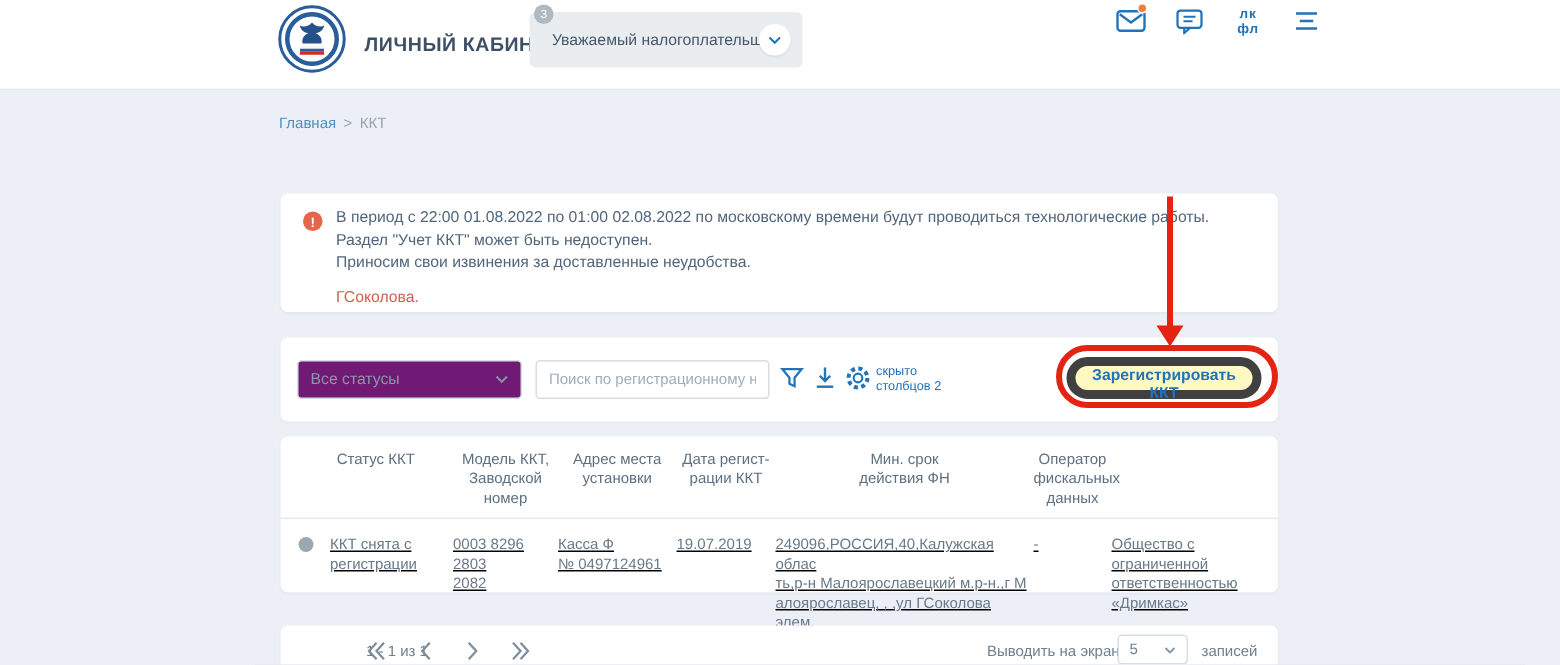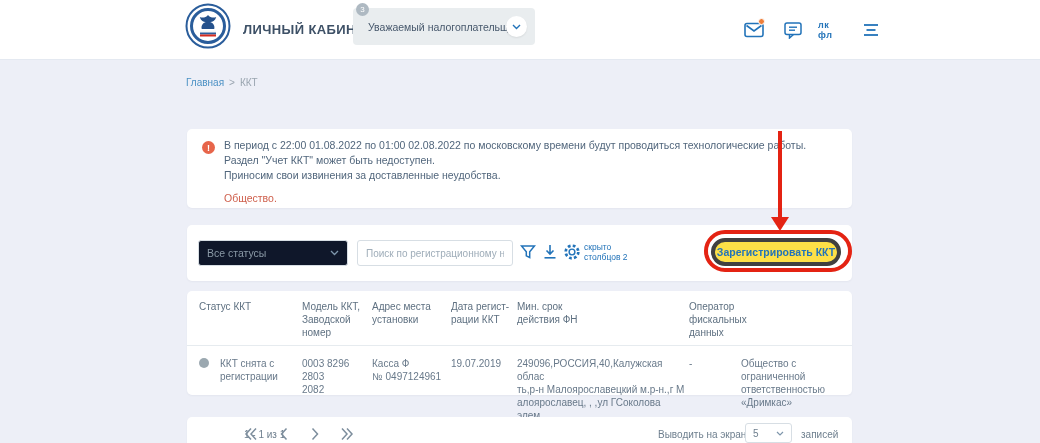--- a/index.html
+++ b/index.html
@@ -18,21 +18,21 @@
            color:#3d5066; letter-spacing:.4px; }
   .greeting-box { position:absolute; left:353px; top:8px; width:182px; height:37px;
                   background:#e9edef; border-radius:4px; cursor:pointer; }
   .greeting-text { position:absolute; left:15px; top:13px; font-size:10.5px; color:#47586c; }
   .greeting-badge { position:absolute; left:3px; top:-5px; width:13px; height:13px;
                     border-radius:50%; background:#aeb9c2; color:#fff; font-size:8px;
                     display:flex; align-items:center; justify-content:center; }
   .greeting-chevron { position:absolute; right:8px; top:8px; width:21px; height:21px;
                       border-radius:50%; background:#fff; display:flex; align-items:center;
                       justify-content:center; box-shadow:0 1px 2px rgba(0,0,0,.08); }
-  .hdr-icons { position:absolute; left:740px; top:16px; display:flex; align-items:center; gap:11px; }
+  .hdr-icons { position:absolute; left:740px; top:0; display:flex; align-items:center; gap:11px;text-align:center; }
   .hdr-icon { position:relative; width:28px; height:28px; display:flex; align-items:center;
               justify-content:center; cursor:pointer; }
   .mail-dot { position:absolute; right:3px; top:2px; width:7px; height:7px; border-radius:50%;
               background:#ef7f3a; border:1px solid #fff; }
   .lkfl { font-size:9px; font-weight:bold; color:#2273b9; letter-spacing:.5px; }
 
   
   .breadcrumb { position:absolute; left:186px; top:77px; font-size:10px; color:#9aa5b0; }
   .breadcrumb .home { color:#4a90c4; cursor:pointer; }
   .breadcrumb .sep { margin:0 5px; color:#9aa5b0; }
@@ -46,55 +46,55 @@
   .alert-card { top:129px; height:79px; }
   .alert-icon { position:absolute; left:15px; top:12px; width:13px; height:13px; border-radius:50%;
                 background:#e7654a; color:#fff; font-size:9px; font-weight:bold;
                 display:flex; align-items:center; justify-content:center; }
   .alert-text { position:absolute; left:37px; top:9px; width:612px; font-size:10.5px;
                 line-height:15px; color:#51667c; }
   .alert-link { position:absolute; left:37px; top:63px; font-size:10.5px; color:#cf604d; cursor:pointer; }
 
   
   .toolbar-card { top:225px; height:56px; }
-  .select-box { position:absolute; left:11px; top:15px; width:150px; height:26px; background:#0f172a;
+  .select-box { position:absolute; left:11px; top:15px; width:150px; height:26px; background:#701a75;
                 border:1px solid #d7dee4; border-radius:3px; cursor:pointer;
                 display:flex; align-items:center; justify-content:space-between; padding:0 8px; }
   .select-box .val { font-size:10.5px; color:#8a99a6; }
   .search-input { position:absolute; left:170px; top:15px; width:156px; height:26px;
                   border:1px solid #d7dee4; border-radius:3px; padding:0 8px; font-size:10px;
                   color:#47586c; font-family:"Liberation Sans", sans-serif; outline:none; }
   .search-input::placeholder { color:#9fadb9; }
   .tool-icon { position:absolute; top:18px; width:18px; height:18px; cursor:pointer;
                display:flex; align-items:center; justify-content:center; }
   .funnel-icon { left:332px; }
   .download-icon { left:354px; }
   .gear-icon { left:376px; }
   .hidden-cols { position:absolute; left:397px; top:17px; font-size:8.5px; line-height:10px;
                  color:#2273b9; cursor:pointer; }
   .register-btn { position:absolute; left:524px; top:13px; width:130px; height:28px;
-                  border-radius:14px; border:4px solid #404040; background:#fde047;
+                  border-radius:14px; border:6px solid #404040; background:#fef9c3;
                   color:#2273b9; font-size:10.5px; font-weight:bold; cursor:pointer;
                   font-family:"Liberation Sans", sans-serif; }
 
   
   .annot-line { position:absolute; left:778px; top:131px; width:4px; height:88px; background:#e42313; }
   .annot-head { position:absolute; left:771px; top:217px; width:0; height:0;
                 border-left:9px solid transparent; border-right:9px solid transparent;
                 border-top:14px solid #e42313; }
   .annot-ellipse { position:absolute; left:704px; top:230px; width:148px; height:42px;
                    border:4px solid #e42313; border-radius:22px; }
 
   
   .table-card { top:291px; height:104px; }
   .t-grid { display:grid; grid-template-columns:103px 70px 79px 66px 172px 52px auto;
             padding:0 12px; }
-  .t-head { padding-top:9px; padding-bottom:6px; border-bottom:1px solid #e6ebef; }
+  .t-head { padding-top:9px; padding-bottom:6px; border-bottom:1px solid #e6ebef;text-align:center; }
   .t-head .cell { font-size:10px; line-height:13px; color:#5e7081; }
-  .t-row { padding-top:11px; cursor:pointer; }
+  .t-row { padding-top:11px; cursor:pointer;text-decoration:underline; }
   .t-row .cell { font-size:10px; line-height:13px; color:#68798a; }
   .status-cell { display:flex; gap:11px; }
   .status-dot { width:10px; height:10px; border-radius:50%; background:#9ba8b0; flex:0 0 auto;
                 margin-top:1px; }
 
   
   .pager-card { top:417px; height:40px; }
   .pager-range { position:absolute; left:13px; top:12px; font-size:10px; color:#6e7f8e;margin-left:44px; }
   .pager-nav { position:absolute; left:52px; top:6px; display:flex; gap:8px; }
   .pager-btn { width:24px; height:22px; background:none; border:none; cursor:pointer;
@@ -164,21 +164,21 @@
   </div>
 
   <div class="breadcrumb">
     <span class="home">Главная</span><span class="sep">&gt;</span><span>ККТ</span>
   </div>
 
   <div class="card alert-card">
     <div class="alert-icon">!</div>
     <div class="alert-text pre">В период с 22:00 01.08.2022 по 01:00 02.08.2022 по московскому времени будут проводиться технологические работы. Раздел "Учет ККТ" может быть недоступен.
 Приносим свои извинения за доставленные неудобства.</div>
-    <div class="alert-link">Общество.</div>
+    <div class="alert-link">ГСоколова.</div>
   </div>
 
   <div class="card toolbar-card">
     <div class="select-box">
       <span class="val">Все статусы</span>
       <svg width="9" height="6" viewBox="0 0 9 6">
           <path d="M1 1 L4.5 4.5 L8 1" fill="none" stroke="#7e96ab" stroke-width="1.3"></path>
         </svg>
     </div>
     <input class="search-input" type="text" placeholder="Поиск по регистрационному номеру" style="">

